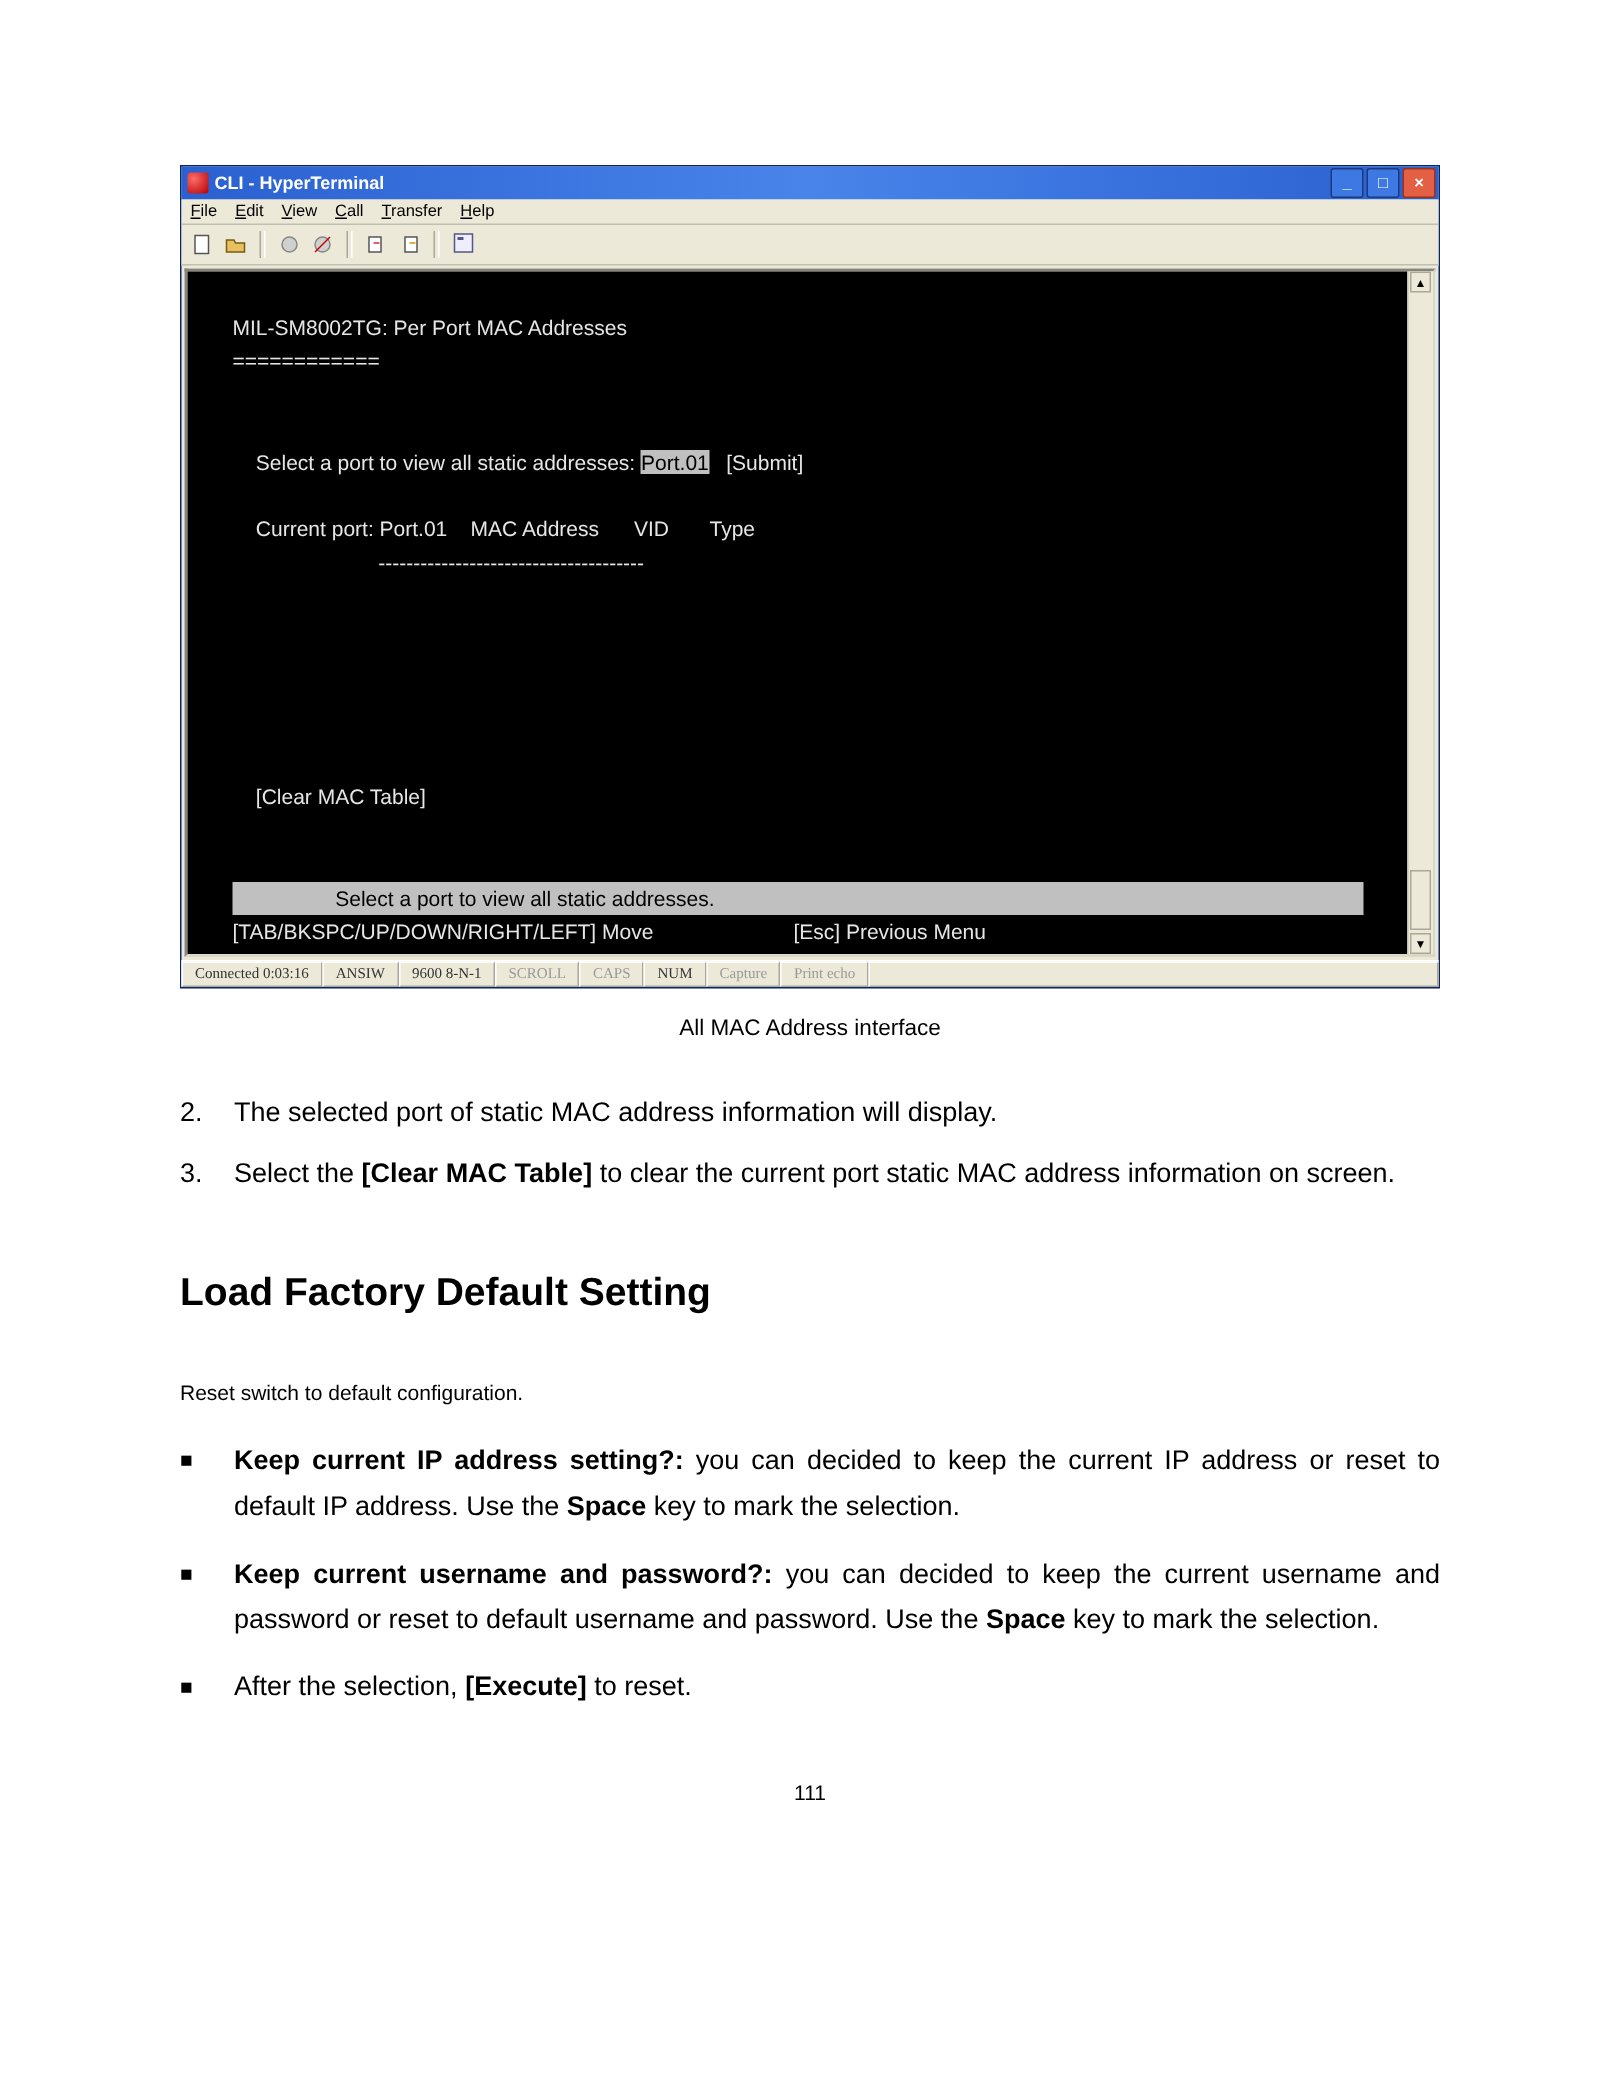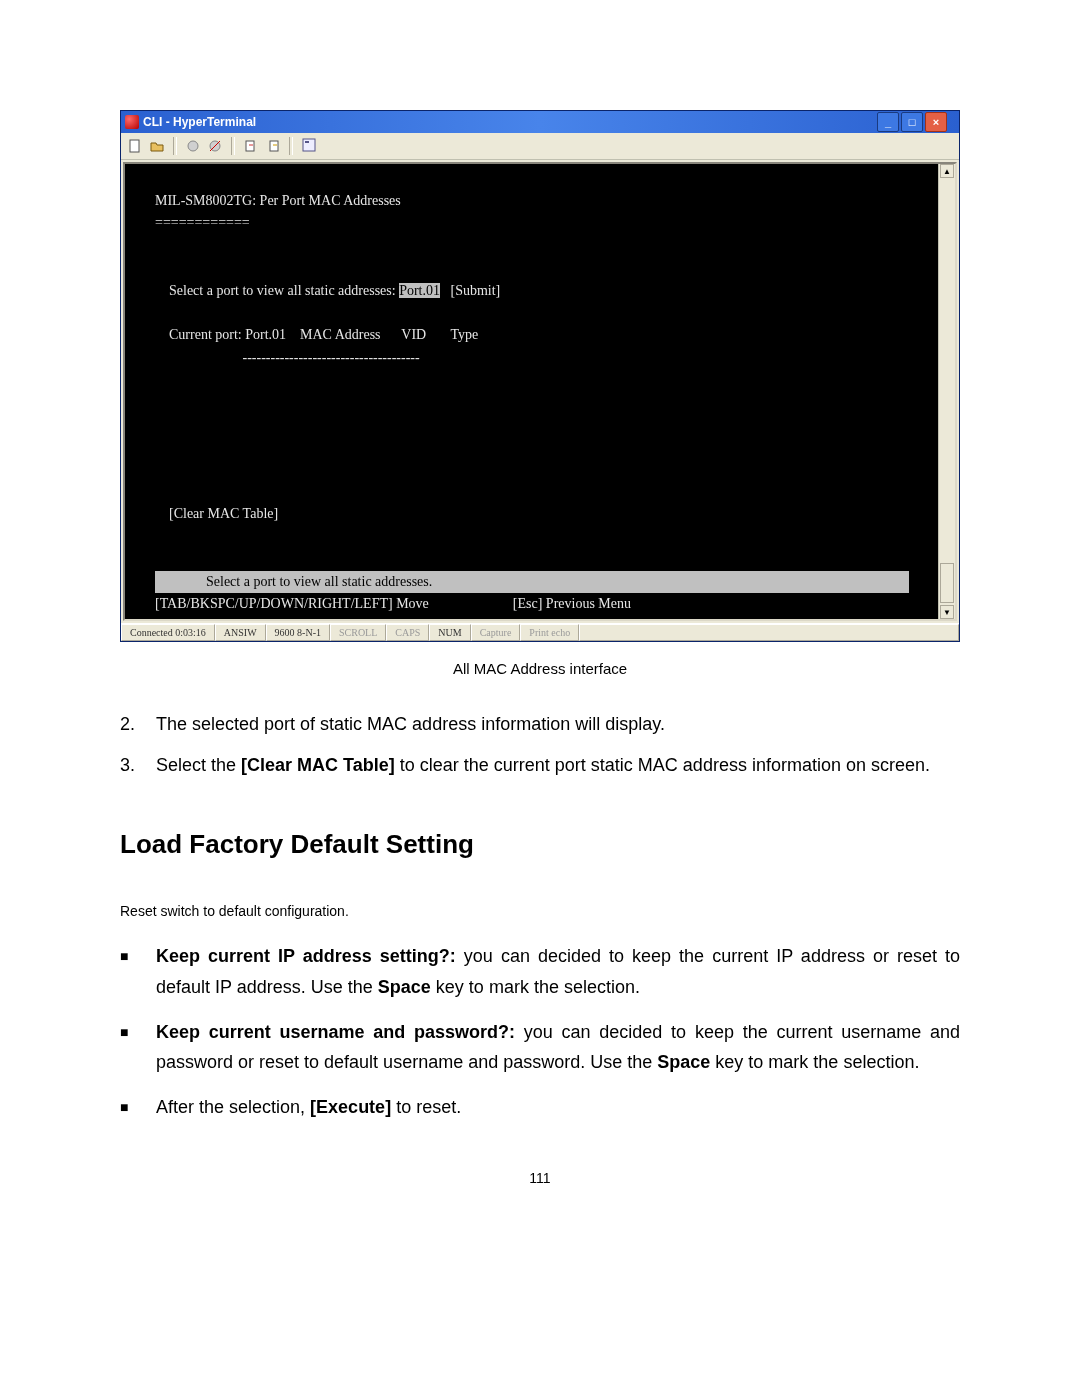--- a/index.html
+++ b/index.html
@@ -24,21 +24,21 @@
   }
   .titlebar {
     display: flex;
     align-items: center;
     height: 22px;
     background: linear-gradient(to right, #2a60d0, #4884ea 50%, #2a60d0);
     color: #fff;
     font-family: Tahoma, Arial, sans-serif;
     font-size: 12px;
     font-weight: bold;
-    padding: 0 12px 0 4px;
+    padding: 0 2px 0 4px;
   }
   .titlebar .app-icon {
     width: 14px; height: 14px; margin-right: 4px;
     background: radial-gradient(circle at 30% 30%, #ff6a6a, #b50000);
     border-radius: 2px;
   }
   .title-text { flex: 1; }
   .win-buttons { display: flex; gap: 2px; }
   .win-btn {
     width: 20px; height: 18px;
@@ -97,30 +97,30 @@
     background: #ece9d8;
     border: 1px solid #aca899;
     box-sizing: border-box;
   }
   .scrollbar-v .arrow { height: 14px; display:flex;align-items:center;justify-content:center; }
   .scrollbar-v .thumb { height: 40px; margin-bottom: 2px; }
 
   .terminal {
     background: #000;
     color: #e6e6e6;
-    font-family: Liberation Serif, serif;
+    font-family: Liberation Sans, sans-serif;
     font-size: 14px;
     line-height: 1.6;
     padding: 26px 30px 4px 30px;
     min-height: 380px;
     margin-right: 16px;
     white-space: pre;
   }
   .term-highlight { background: #c0c0c0; color: #000; }
-  .term-invert { background: #c0c0c0; color: #000; display: block; padding: 0 2px; }
+  .term-invert { background: #c0c0c0; color: #000; display: block; padding: 0 14px; }
 
   .statusbar {
     display: flex;
     font-family: Liberation Serif, serif;
     font-size: 10px;
     background: #ece9d8;
     border-top: 1px solid #fff;
   }
   .statusbar .cell {
     padding: 2px 8px;
@@ -169,20 +169,28 @@
     <div class="titlebar">
       <span class="app-icon"></span>
       <span class="title-text">CLI - HyperTerminal</span>
       <div class="win-buttons">
         <div class="win-btn">_</div>
         <div class="win-btn">□</div>
         <div class="win-btn close">×</div>
       </div>
     </div>
 
+    <div class="menubar">
+      <span><span class="ul">F</span>ile</span>
+      <span><span class="ul">E</span>dit</span>
+      <span><span class="ul">V</span>iew</span>
+      <span><span class="ul">C</span>all</span>
+      <span><span class="ul">T</span>ransfer</span>
+      <span><span class="ul">H</span>elp</span>
+    </div>
 
     <div class="toolbar">
       <span class="tb-group">
         <span class="tb-icon">
           <svg viewBox="0 0 16 16">
               <rect x="3" y="2" width="9" height="12" fill="#fff" stroke="#555"></rect>
             </svg>
         </span>
         <span class="tb-icon">
           <svg viewBox="0 0 16 16">

